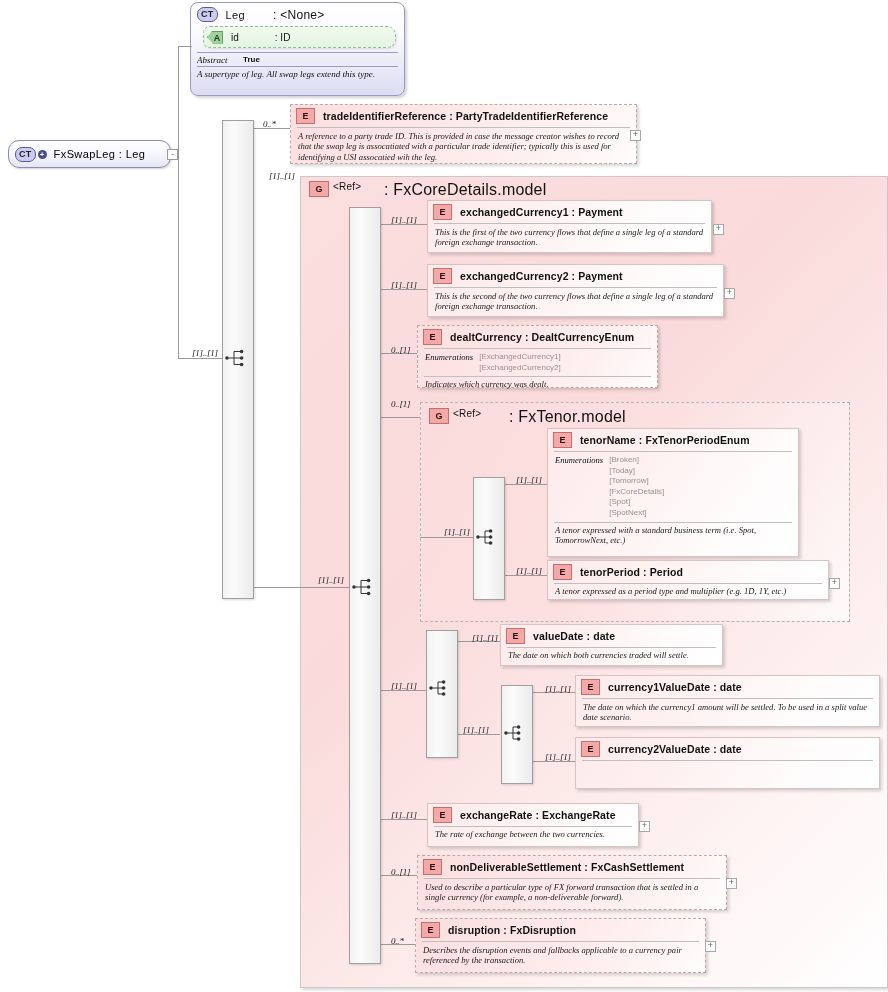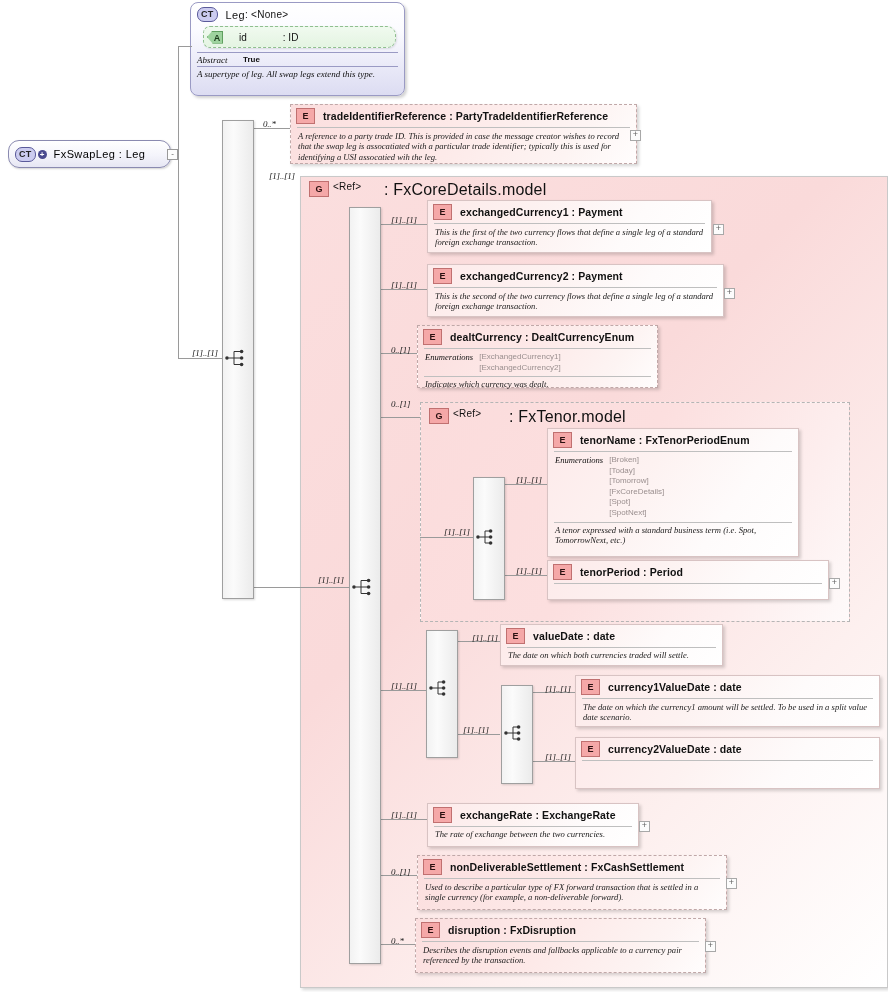--- a/index.html
+++ b/index.html
@@ -54,35 +54,35 @@
   }
 
   
   .legpanel{
     position:absolute;border:1px solid #9a9ac4;border-radius:8px;
     background:linear-gradient(to bottom,#ffffff 0%,#fbfbff 30%,#dcdcf2 100%);
     box-shadow:2px 2px 3px rgba(0,0,0,.18);
   }
   .leghdr{display:flex;align-items:center;padding:4px 6px 2px 6px;}
   .leg-name{font-size:11px;color:#111;margin-left:8px;letter-spacing:.3px;}
-  .leg-type{font-size:10px;color:#111;letter-spacing:.3px;}
+  .leg-type{font-size:12px;color:#111;margin-left:28px;letter-spacing:.3px;}
   .attrbox{
     margin:2px 8px 4px 12px;border:1px dashed #8fbf8f;border-radius:7px 9px 9px 7px;
     background:linear-gradient(to bottom,#f0faef 0%,#e4f4e2 100%);
     height:20px;display:flex;align-items:center;position:relative;
     box-shadow:1px 1px 2px rgba(0,0,0,.10);
   }
   .a-badge{
     width:16px;height:13px;margin-left:3px;background:#9ed39e;
     border:1px solid #5f9f5f;
     clip-path:polygon(35% 0,100% 0,100% 100%,35% 100%,0 50%);
     font-size:9px;font-weight:bold;color:#1a3a1a;text-align:center;
     line-height:13px;padding-left:4px;box-sizing:border-box;
   }
-  .attr-name{font-size:10px;margin-left:16px;color:#111;}
+  .attr-name{font-size:10px;margin-left:8px;color:#111;}
   .attr-type{font-size:10px;margin-left:36px;color:#111;}
   .leg-sep{border-top:1px solid #9a9ac4;margin:0 6px;}
   .leg-row{display:flex;padding:2px 6px 1px 6px;font-size:9px;}
   .leg-k{font-style:italic;font-family:"Liberation Serif",serif;color:#111;width:46px;}
   .leg-v{font-weight:bold;font-size:8px;color:#111;font-family:"Liberation Sans",sans-serif;}
   .leg-doc{
     font-style:italic;font-size:9px;color:#111;padding:2px 6px 4px 6px;
     font-family:"Liberation Serif",serif;line-height:11px;
   }
 
@@ -374,20 +374,21 @@
     <div class="el-rule"></div>
     <div class="el-doc" style="padding-top:2px;">A tenor expressed with a standard business term (i.e. Spot, TomorrowNext, etc.)</div>
   </div>
 
   <div class="elbox solid" style="left:547px;top:560px;width:280px;height:38px;">
     <div class="el-hdr">
       <span class="e-badge">E</span>
       <span class="el-title">tenorPeriod : Period</span>
     </div>
     <div class="el-rule"></div>
+    <div class="el-doc" style="padding-top:2px;">A tenor expressed as a period type and multiplier (e.g. 1D, 1Y, etc.)</div>
   </div>
   <div class="plusbtn" style="left:829px;top:578px;">+</div>
 
   <div class="elbox solid" style="left:500px;top:624px;width:221px;height:40px;">
     <div class="el-hdr">
       <span class="e-badge">E</span>
       <span class="el-title">valueDate : date</span>
     </div>
     <div class="el-rule"></div>
     <div class="el-doc" style="padding-top:2px;">The date on which both currencies traded will settle.</div>

